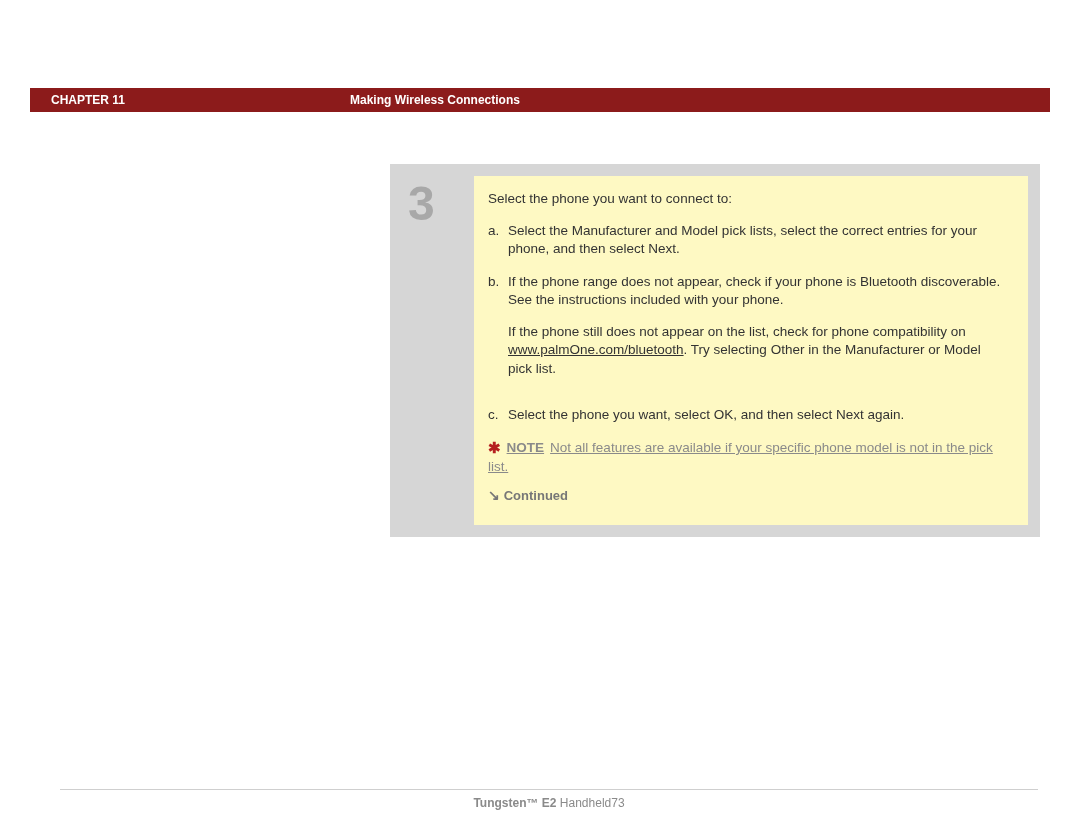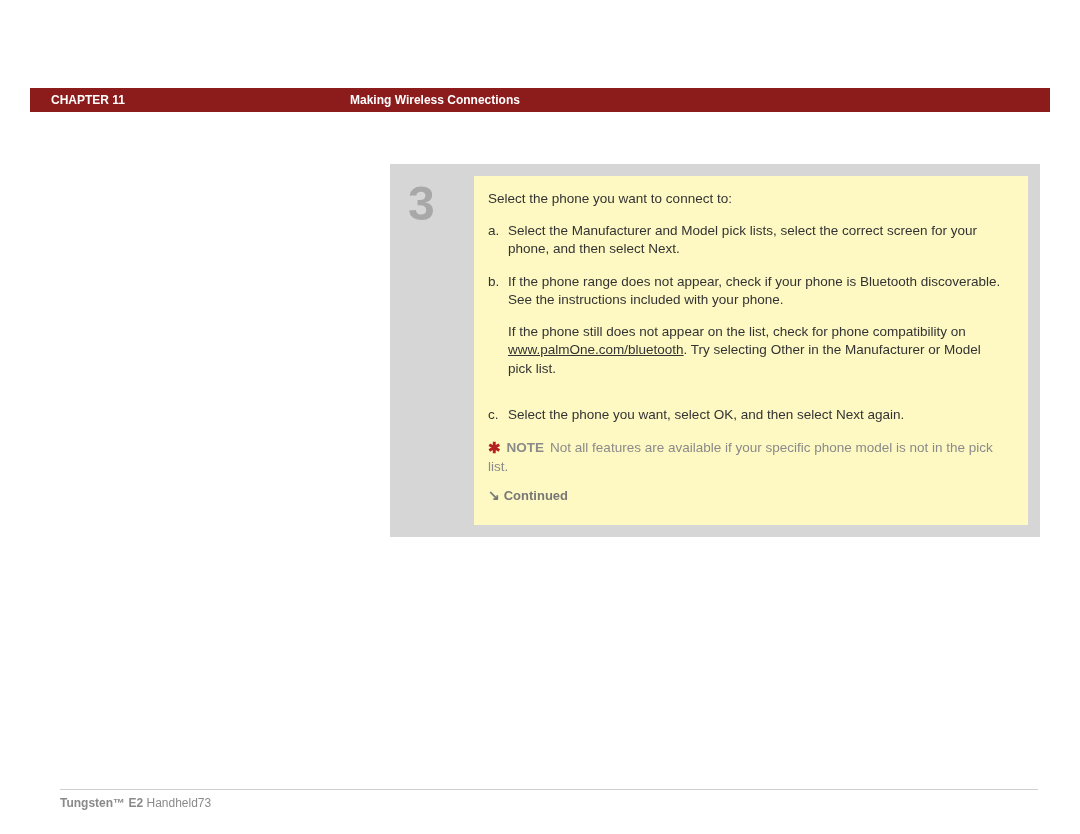--- a/index.html
+++ b/index.html
@@ -63,21 +63,21 @@
     line-height: 1.35;
     color: #333;
   }
   .intro-line { margin-bottom: 14px; }
   .sub-list { list-style: none; }
   .sub-item { display: flex; margin-bottom: 14px; }
   .sub-letter { width: 20px; flex-shrink: 0; }
   .sub-text { flex: 1; }
   .sub-para { margin-bottom: 14px; }
   .link-text { font-weight: normal; text-decoration: underline; }
-  .note-row { margin-top: 4px; color: #8a8a8a; }
+  .note-row { margin-top: 4px; color: #8a8a8a; text-decoration: underline; }
   .note-star {
     display: inline-block;
     color: #b52020;
     font-weight: bold;
     margin-right: 6px;
     font-size: 15px;
     vertical-align: middle;
   }
   .note-label { font-weight: bold; color: #8a8a8a; margin-right: 6px; }
   .continued-row {
@@ -93,21 +93,21 @@
     font-size: 14px;
   }
   .footer {
     position: absolute;
     bottom: 24px;
     left: 60px;
     right: 42px;
     border-top: 1px solid #cfcfcf;
     padding-top: 6px;
     display: flex;
-    justify-content: flex-start;
+    justify-content: center;
     font-size: 12px;
     color: #8a8a8a;
   }
   .footer-left b { font-weight: bold; color: #8a8a8a; }
 </style>
 </head>
 <body>
 
 <div class="header-bar">
   <span class="header-chapter">CHAPTER 11</span>
@@ -116,21 +116,21 @@
 
 <div class="step-box">
   <div class="step-inner">
     <div class="step-number">3</div>
     <div class="step-content">
       <div class="intro-line">Select the phone you want to connect to:</div>
       <div class="sub-list">
 
         <div class="sub-item">
           <div class="sub-letter">a.</div>
-          <div class="sub-text">Select the Manufacturer and Model pick lists, select the correct screen for your phone, and then select Next.</div>
+          <div class="sub-text">Select the Manufacturer and Model pick lists, select the correct entries for your phone, and then select Next.</div>
         </div>
 
         <div class="sub-item">
           <div class="sub-letter">b.</div>
           <div class="sub-text">
             <div class="sub-para">If the phone range does not appear, check if your phone is Bluetooth discoverable. See the instructions included with your phone.</div>
             <div class="sub-para">
               <span>If the phone still does not appear on the list, check for phone compatibility on </span><span class="link-text">www.palmOne.com/bluetooth</span><span>. Try selecting Other in the Manufacturer or Model pick list.</span>
             </div>
           </div>

